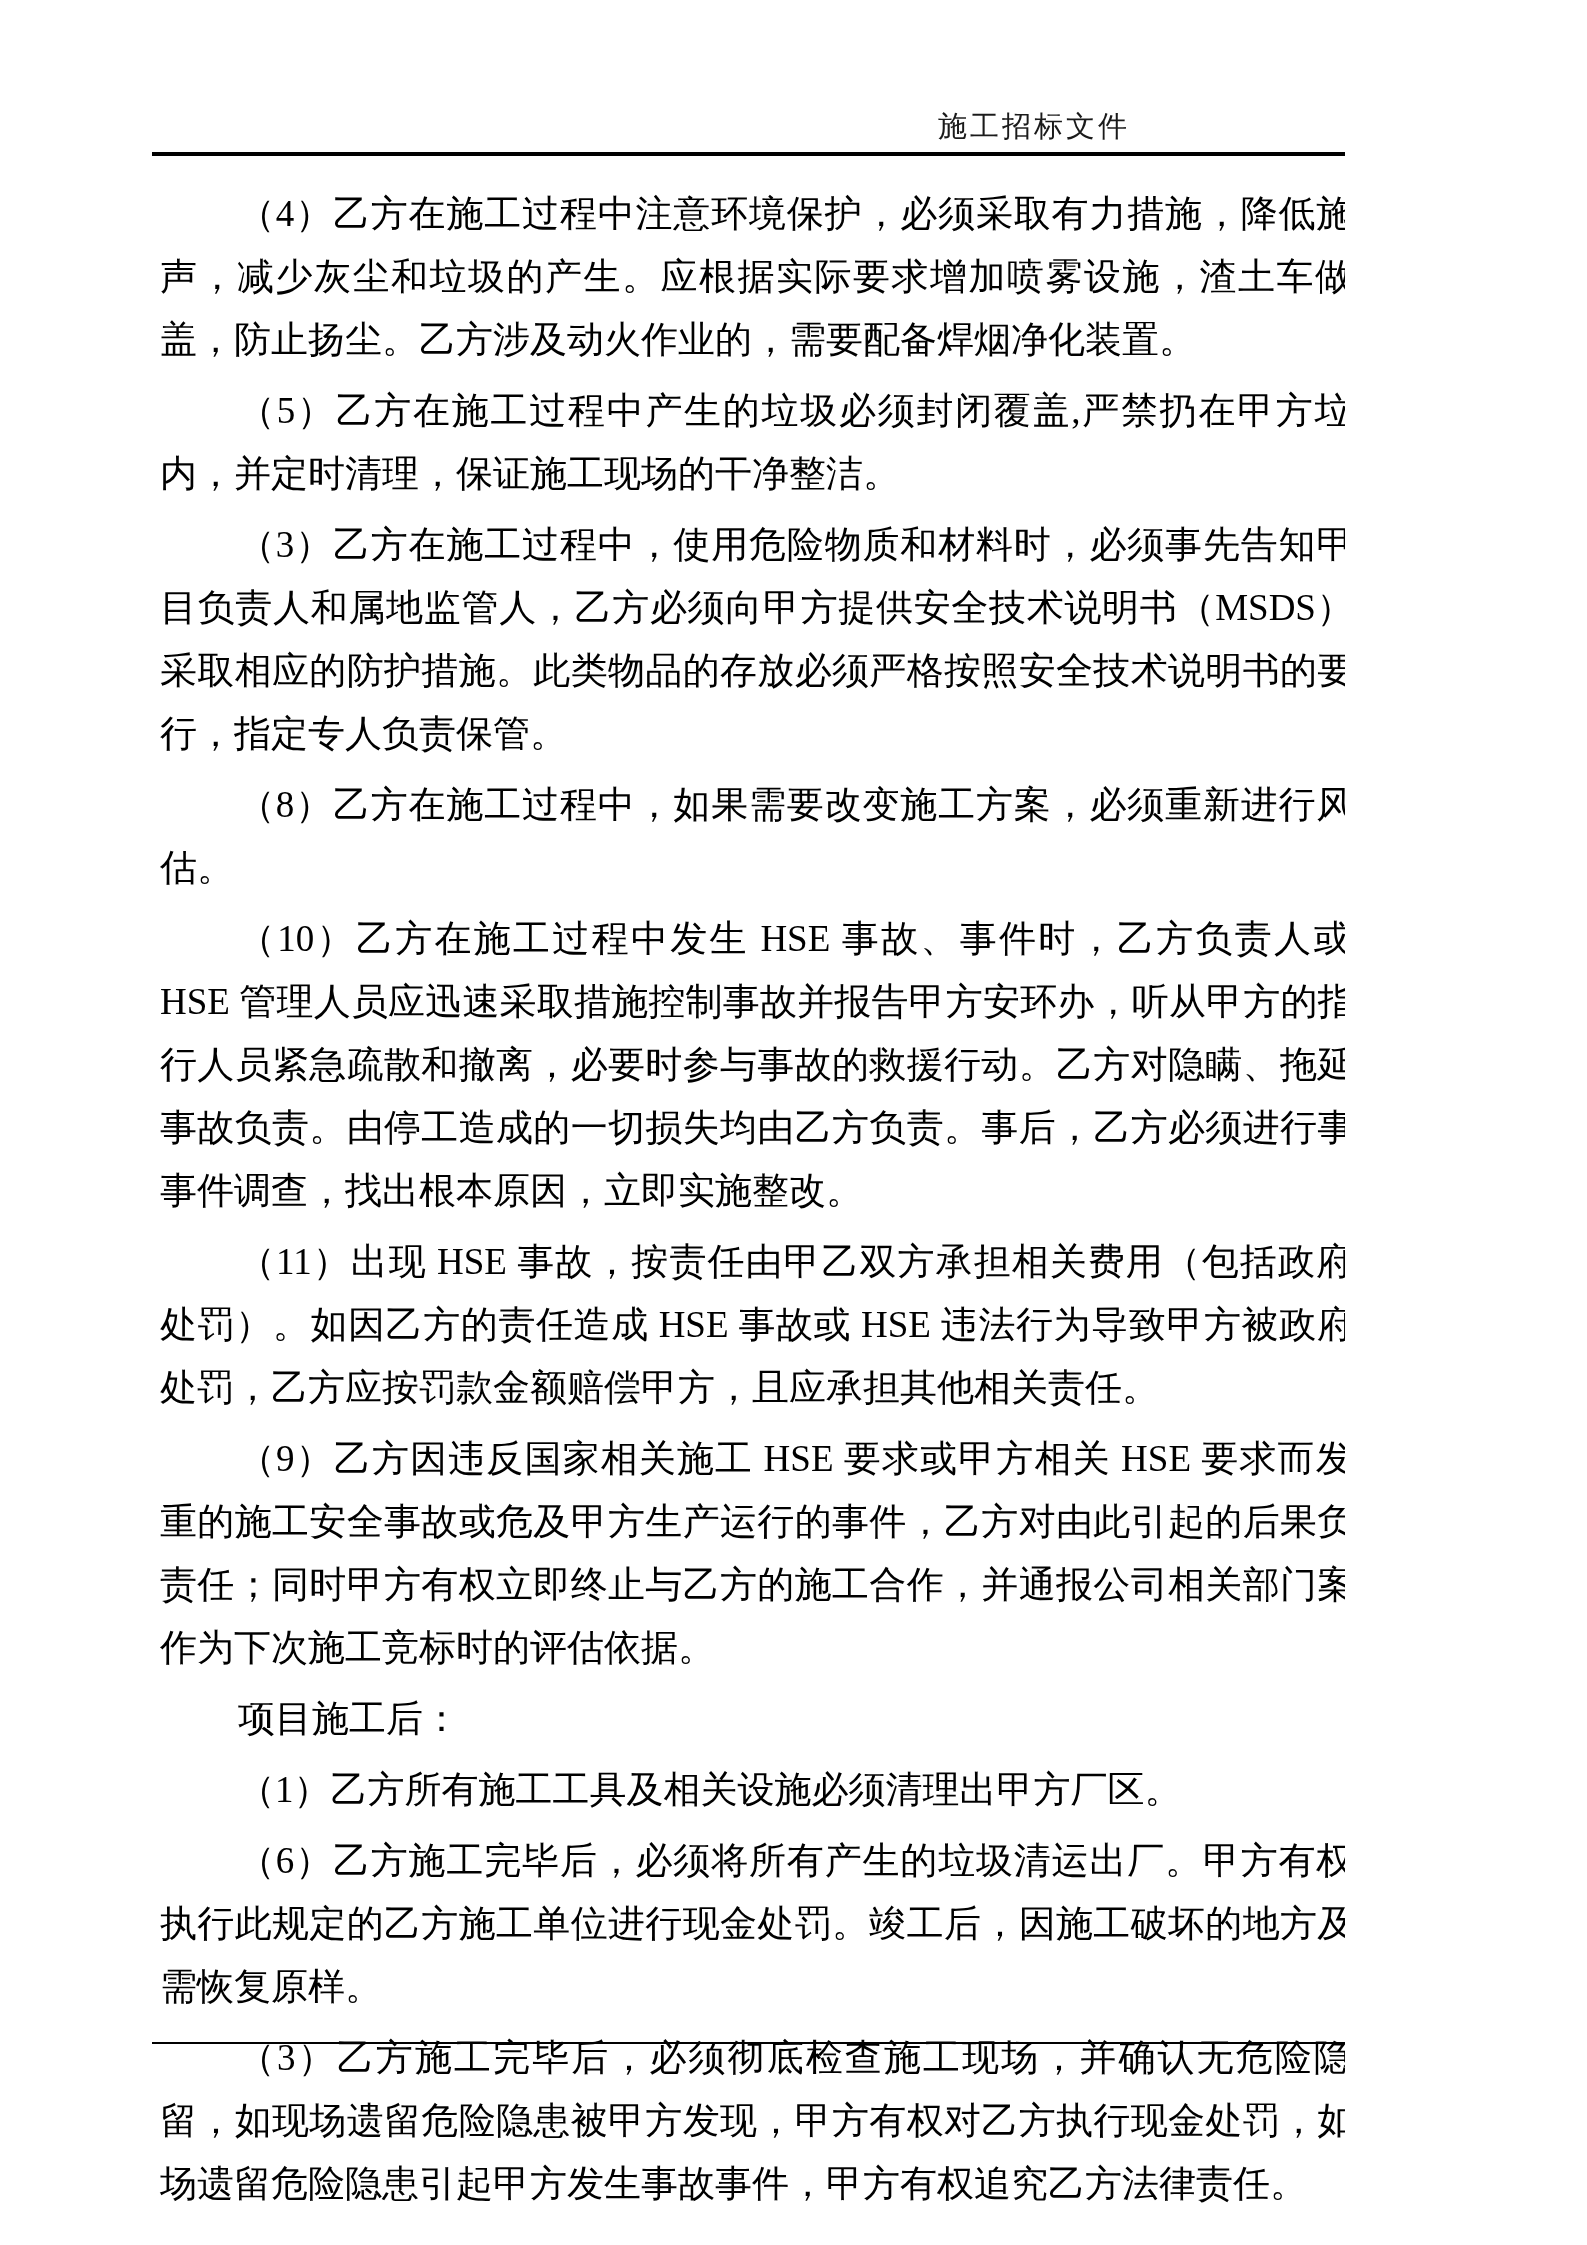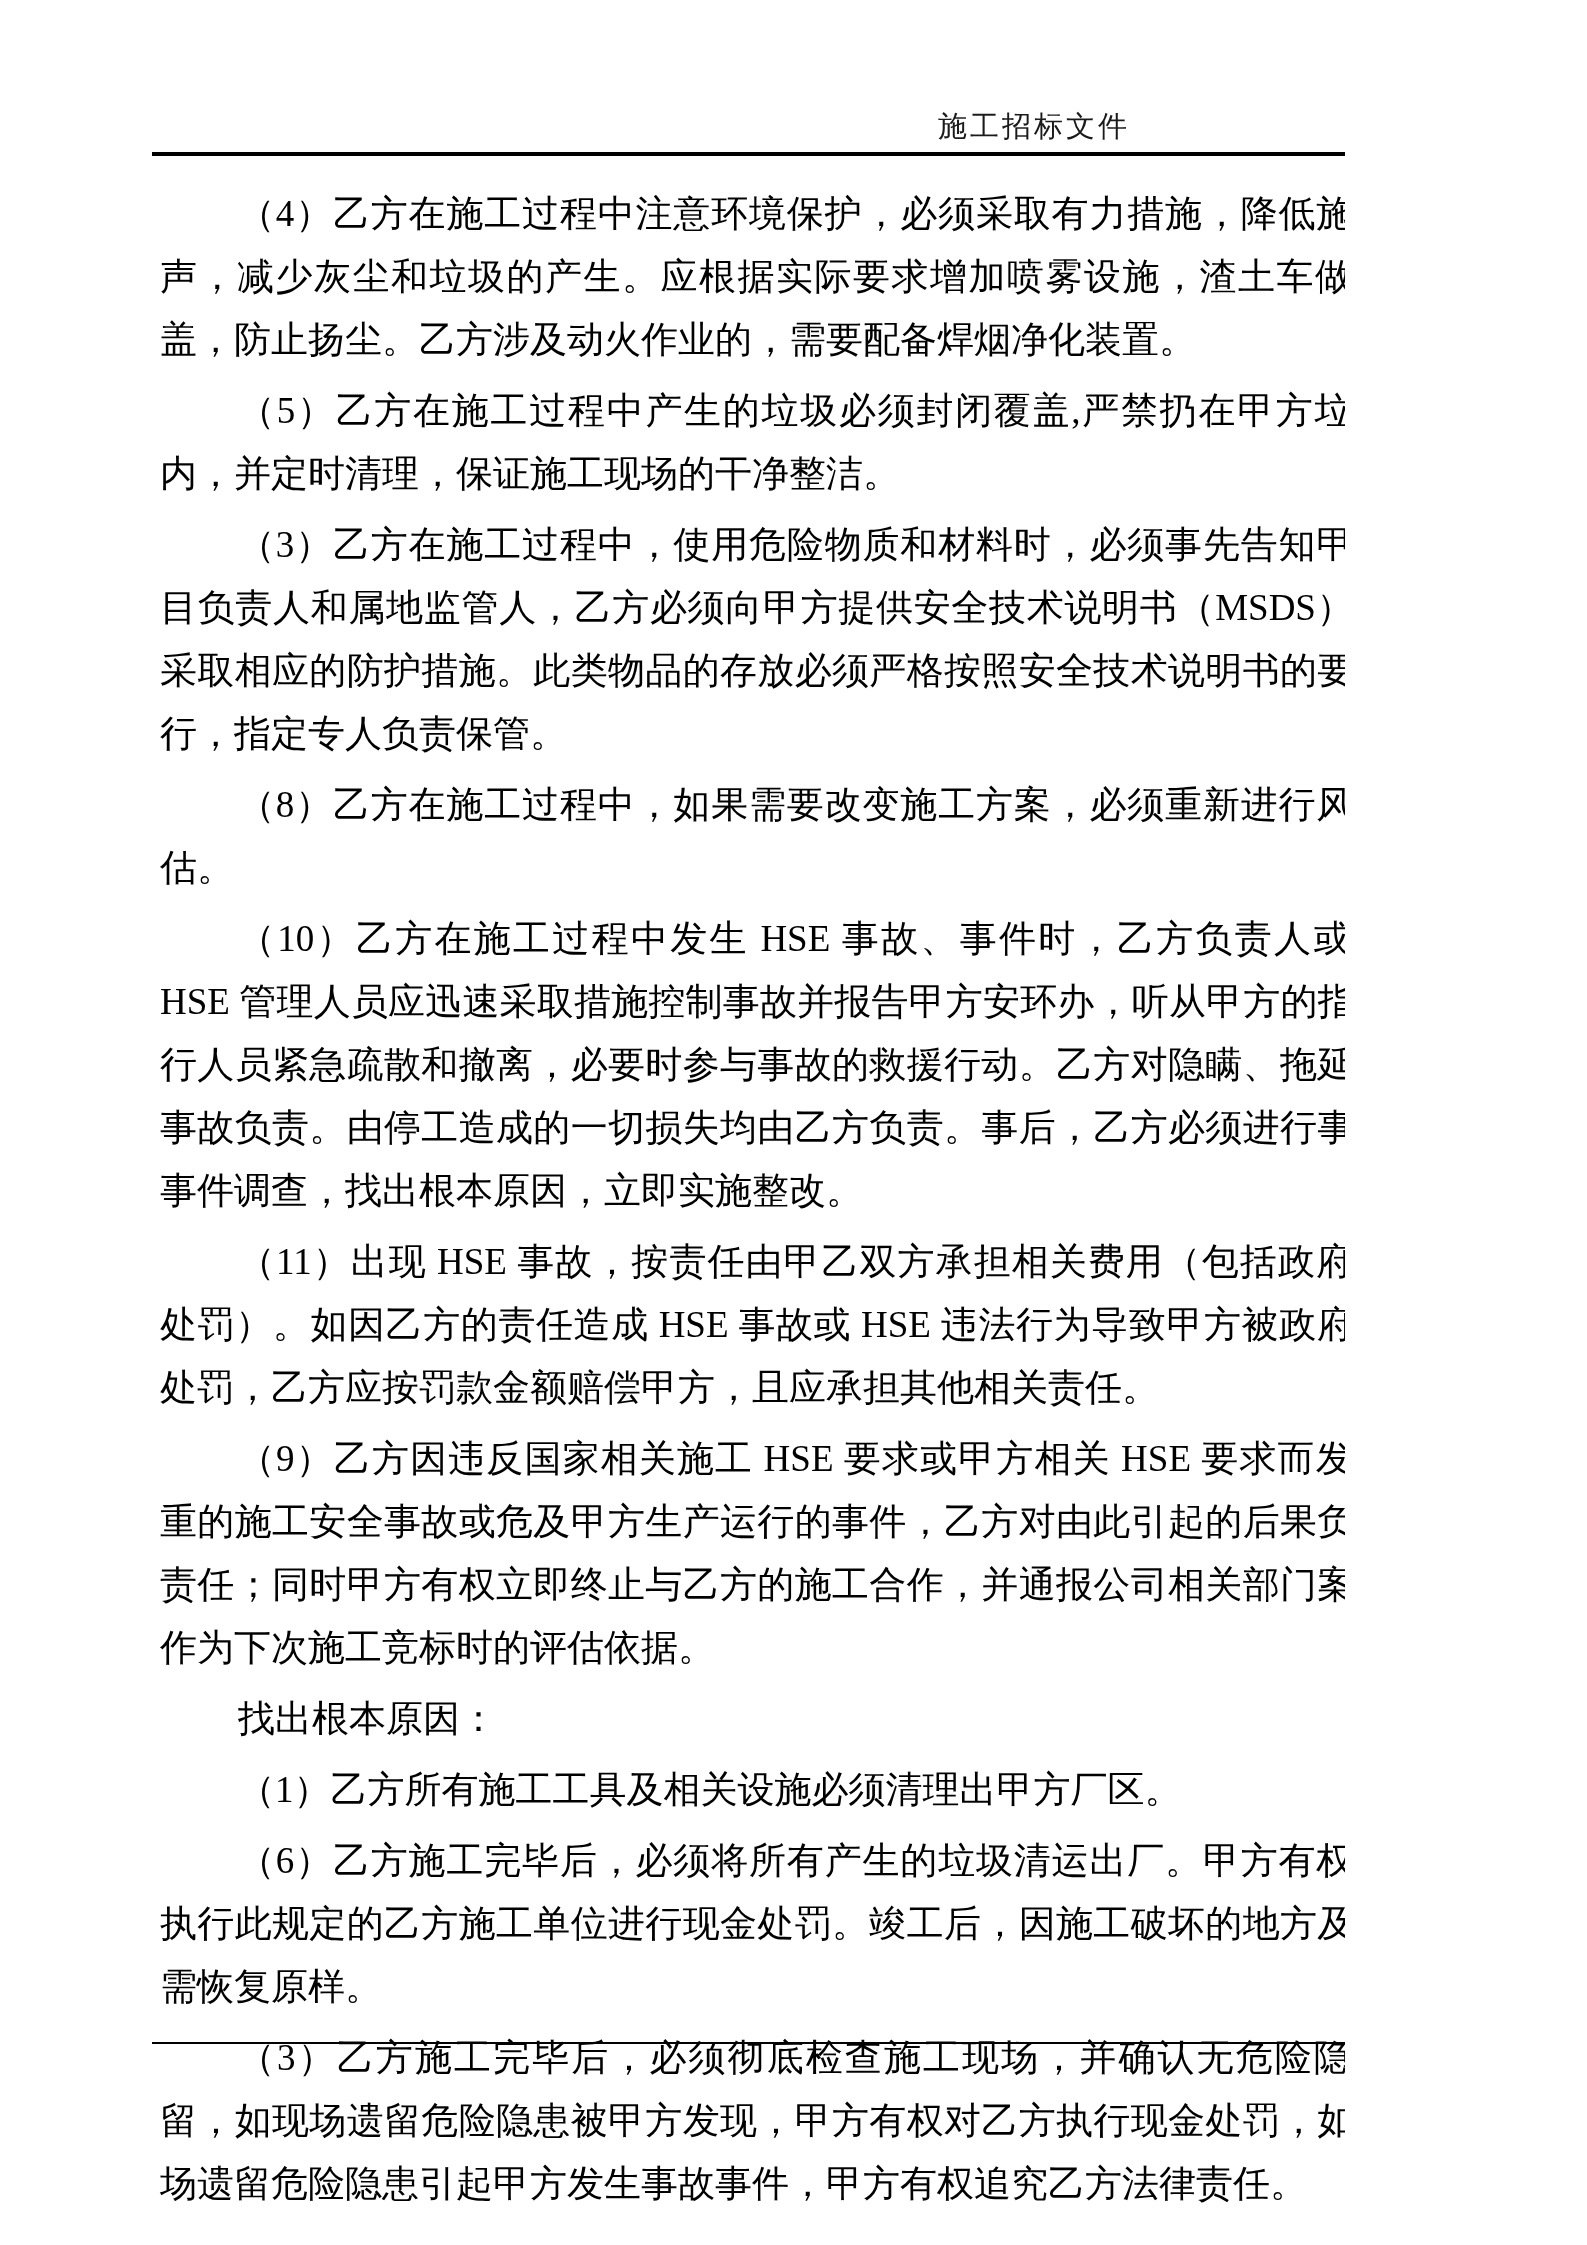--- a/index.html
+++ b/index.html
@@ -77,21 +77,21 @@
   <div class="header-rule"></div>
 
   <div class="body-text">
     <p>（4）乙方在施工过程中注意环境保护，必须采取有力措施，降低施工噪声，减少灰尘和垃圾的产生。应根据实际要求增加喷雾设施，渣土车做好覆盖，防止扬尘。乙方涉及动火作业的，需要配备焊烟净化装置。</p>
     <p>（5）乙方在施工过程中产生的垃圾必须封闭覆盖,严禁扔在甲方垃圾箱内，并定时清理，保证施工现场的干净整洁。</p>
     <p>（3）乙方在施工过程中，使用危险物质和材料时，必须事先告知甲方项目负责人和属地监管人，乙方必须向甲方提供安全技术说明书（MSDS），并采取相应的防护措施。此类物品的存放必须严格按照安全技术说明书的要求执行，指定专人负责保管。</p>
     <p>（8）乙方在施工过程中，如果需要改变施工方案，必须重新进行风险评估。</p>
     <p>（10）乙方在施工过程中发生 HSE 事故、事件时，乙方负责人或现场 HSE 管理人员应迅速采取措施控制事故并报告甲方安环办，听从甲方的指挥进行人员紧急疏散和撤离，必要时参与事故的救援行动。乙方对隐瞒、拖延报告事故负责。由停工造成的一切损失均由乙方负责。事后，乙方必须进行事故、事件调查，找出根本原因，立即实施整改。</p>
     <p>（11）出现 HSE 事故，按责任由甲乙双方承担相关费用（包括政府部门处罚）。如因乙方的责任造成 HSE 事故或 HSE 违法行为导致甲方被政府部门处罚，乙方应按罚款金额赔偿甲方，且应承担其他相关责任。</p>
     <p>（9）乙方因违反国家相关施工 HSE 要求或甲方相关 HSE 要求而发生严重的施工安全事故或危及甲方生产运行的事件，乙方对由此引起的后果负相应责任；同时甲方有权立即终止与乙方的施工合作，并通报公司相关部门案，以作为下次施工竞标时的评估依据。</p>
-    <p>找出根本原因：</p>
+    <p>项目施工后：</p>
     <p>（1）乙方所有施工工具及相关设施必须清理出甲方厂区。</p>
     <p>（6）乙方施工完毕后，必须将所有产生的垃圾清运出厂。甲方有权对不执行此规定的乙方施工单位进行现金处罚。竣工后，因施工破坏的地方及绿化需恢复原样。</p>
     <p>（3）乙方施工完毕后，必须彻底检查施工现场，并确认无危险隐患遗留，如现场遗留危险隐患被甲方发现，甲方有权对乙方执行现金处罚，如因现场遗留危险隐患引起甲方发生事故事件，甲方有权追究乙方法律责任。</p>
   </div>
 
   <div class="footer-page-number">22</div>
 
   <div class="footer-rule"></div>
 
 </div>

